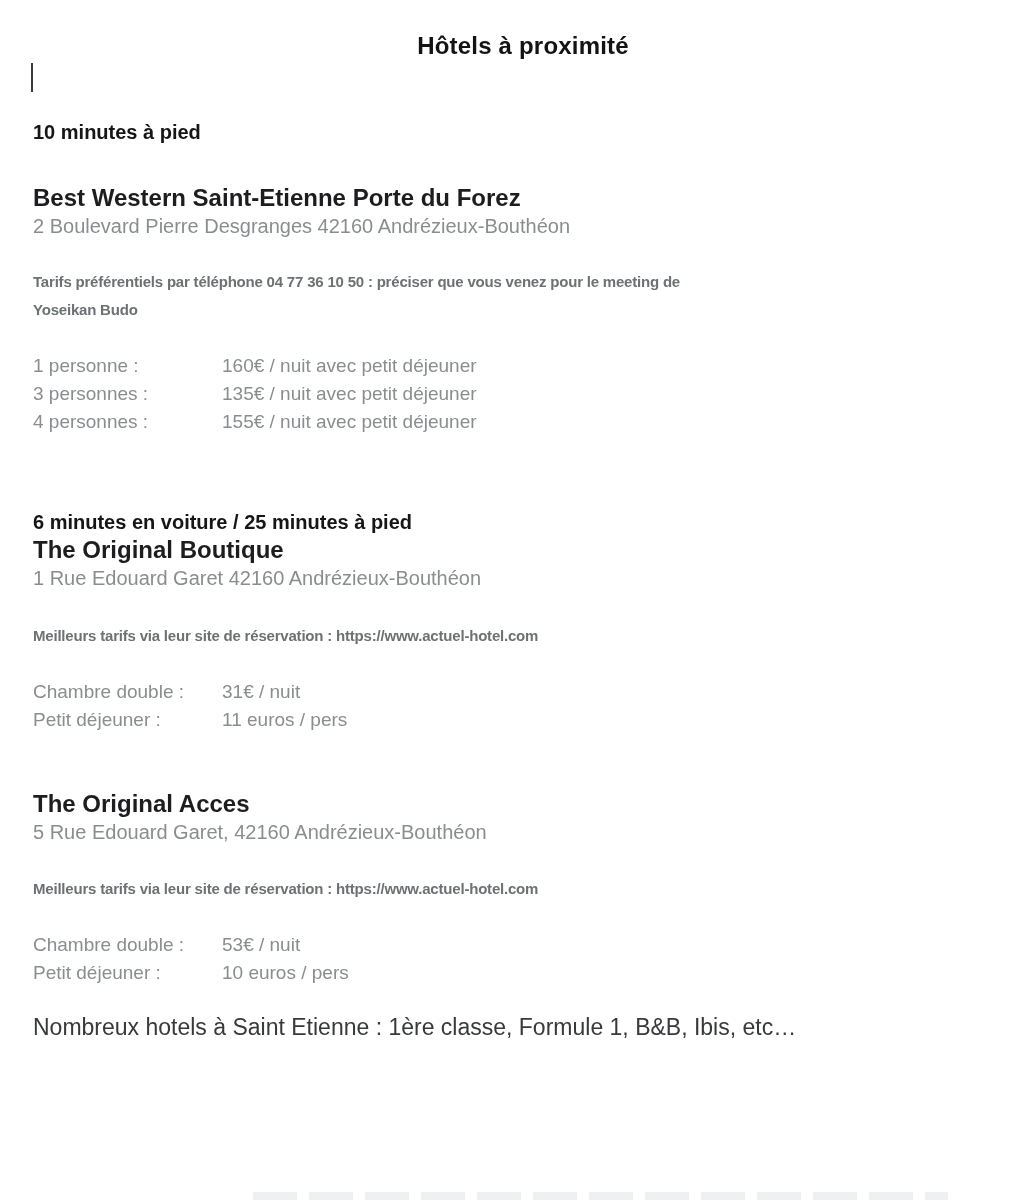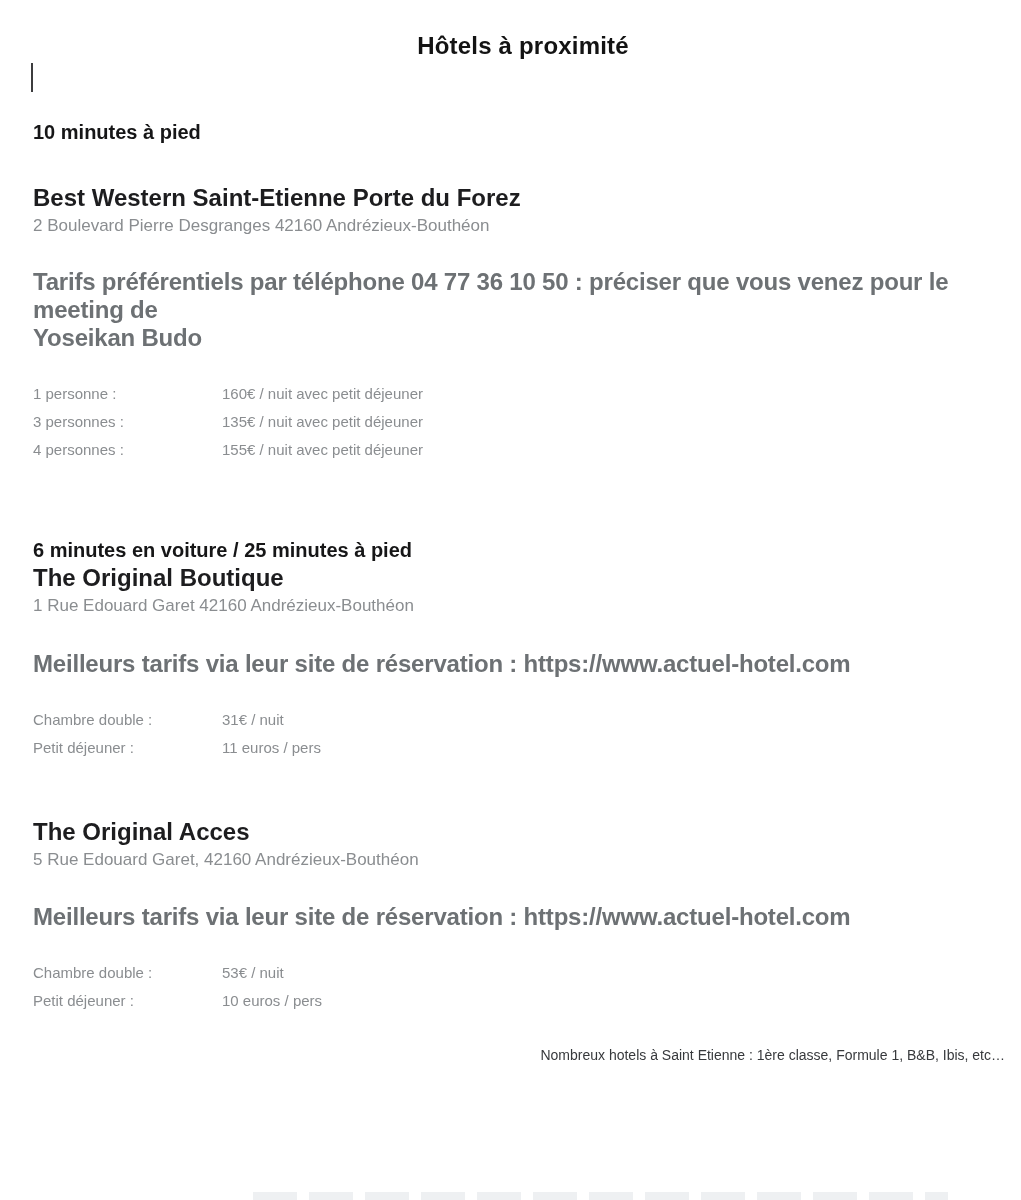--- a/index.html
+++ b/index.html
@@ -39,54 +39,53 @@
     margin: 0;
   }
   .hotel-name {
     font-size: 24px;
     line-height: 28px;
     font-weight: 700;
     color: #1d1d1f;
     margin: 0;
   }
   .hotel-address {
-    font-size: 17px;
+    font-size: 20px;
     line-height: 28px;
     font-weight: 400;
     color: #8a8d90;
     margin: 0;
   }
   .booking-note {
-    font-size: 24px;
+    font-size: 15px;
     line-height: 28px;
     font-weight: 700;
     color: #6d7174;
     letter-spacing: -0.2px;
     margin: 0;
     white-space: pre-line;
     max-width: 940px;
   }
   .rates { margin: 0; }
   .rate-row {
     display: flex;
-    font-size: 15px;
+    font-size: 19px;
     line-height: 28px;
     font-weight: 400;
     color: #8a8d90;
     margin: 0;
   }
   .rate-label { width: 189px; flex: 0 0 189px; }
   .rate-value { flex: 1; }
   .body-text {
-    font-size: 14px;
+    font-size: 23px;
     line-height: 28px;
     font-weight: 400;
     color: #37393c;
-    margin: 8px;
-    text-align: right;
+    margin: 0;
   }
   .mt56 { margin-top: 56px; }
   .mt38 { margin-top: 38px; }
   .mt30 { margin-top: 30px; }
   .mt29 { margin-top: 29px; }
   .mt28 { margin-top: 28px; }
   .mt72 { margin-top: 72px; }
   .mt57 { margin-top: 57px; }
   .mt26 { margin-top: 26px; }
   .clipped-line {

